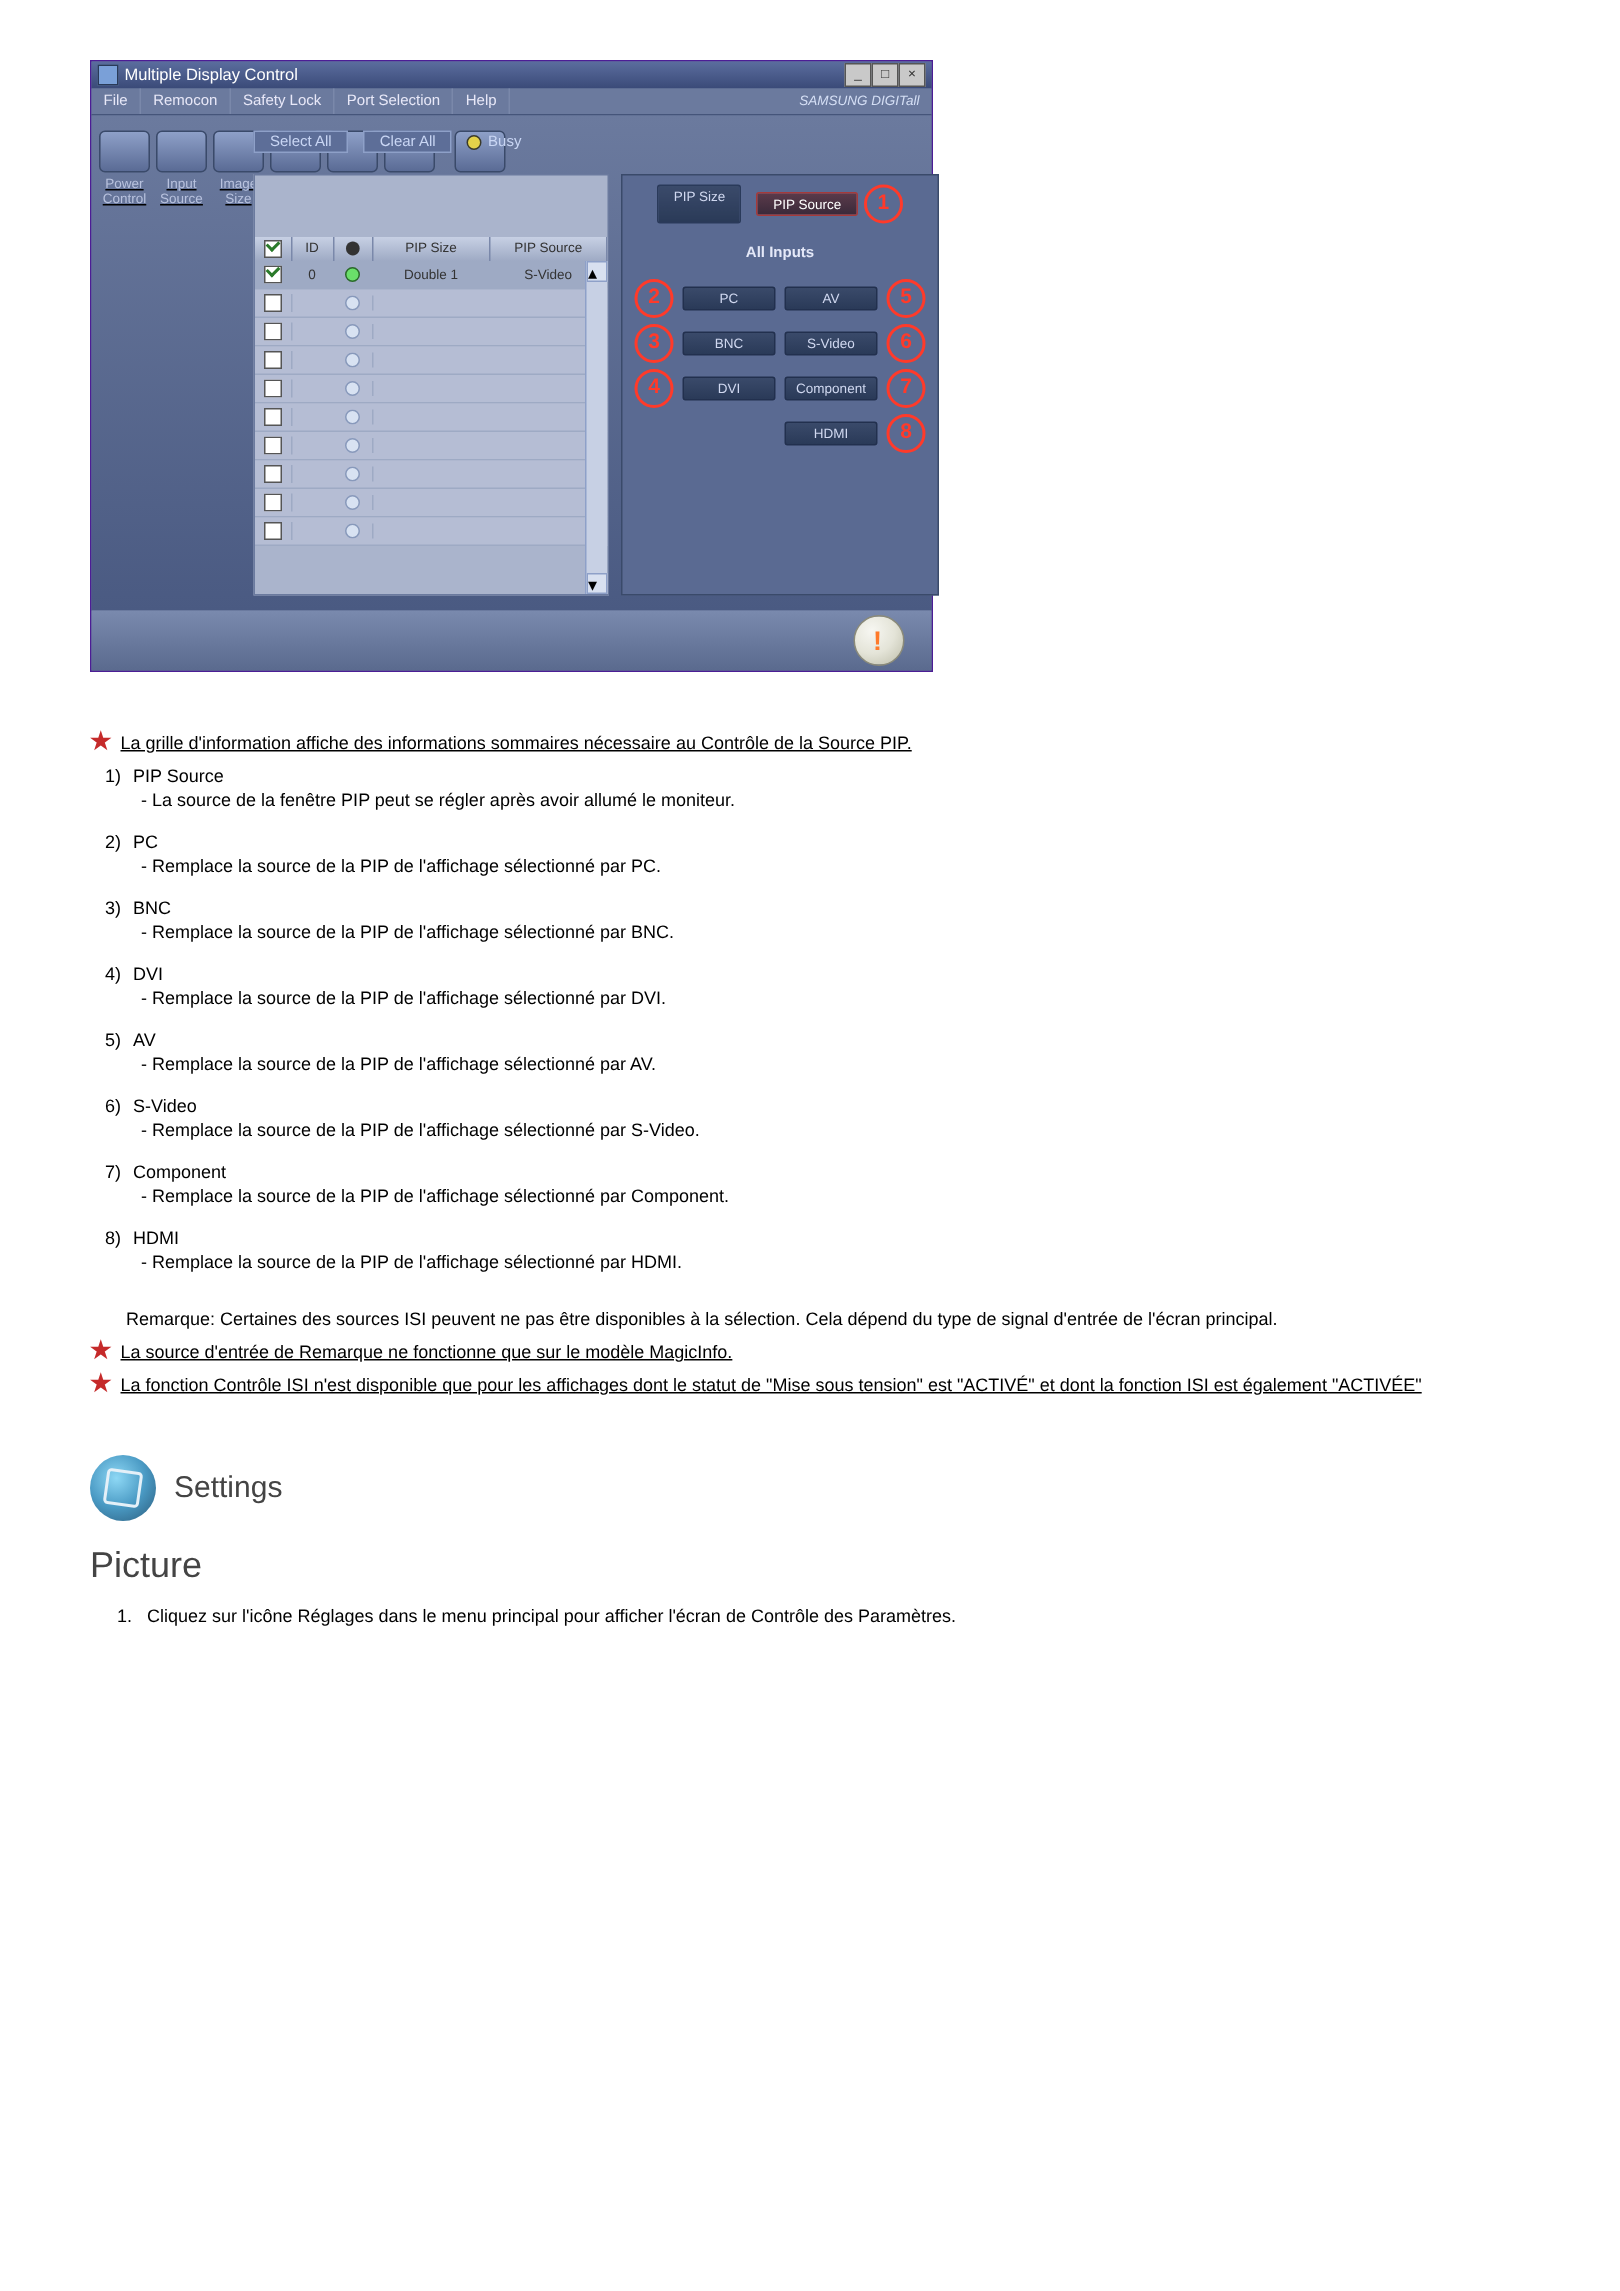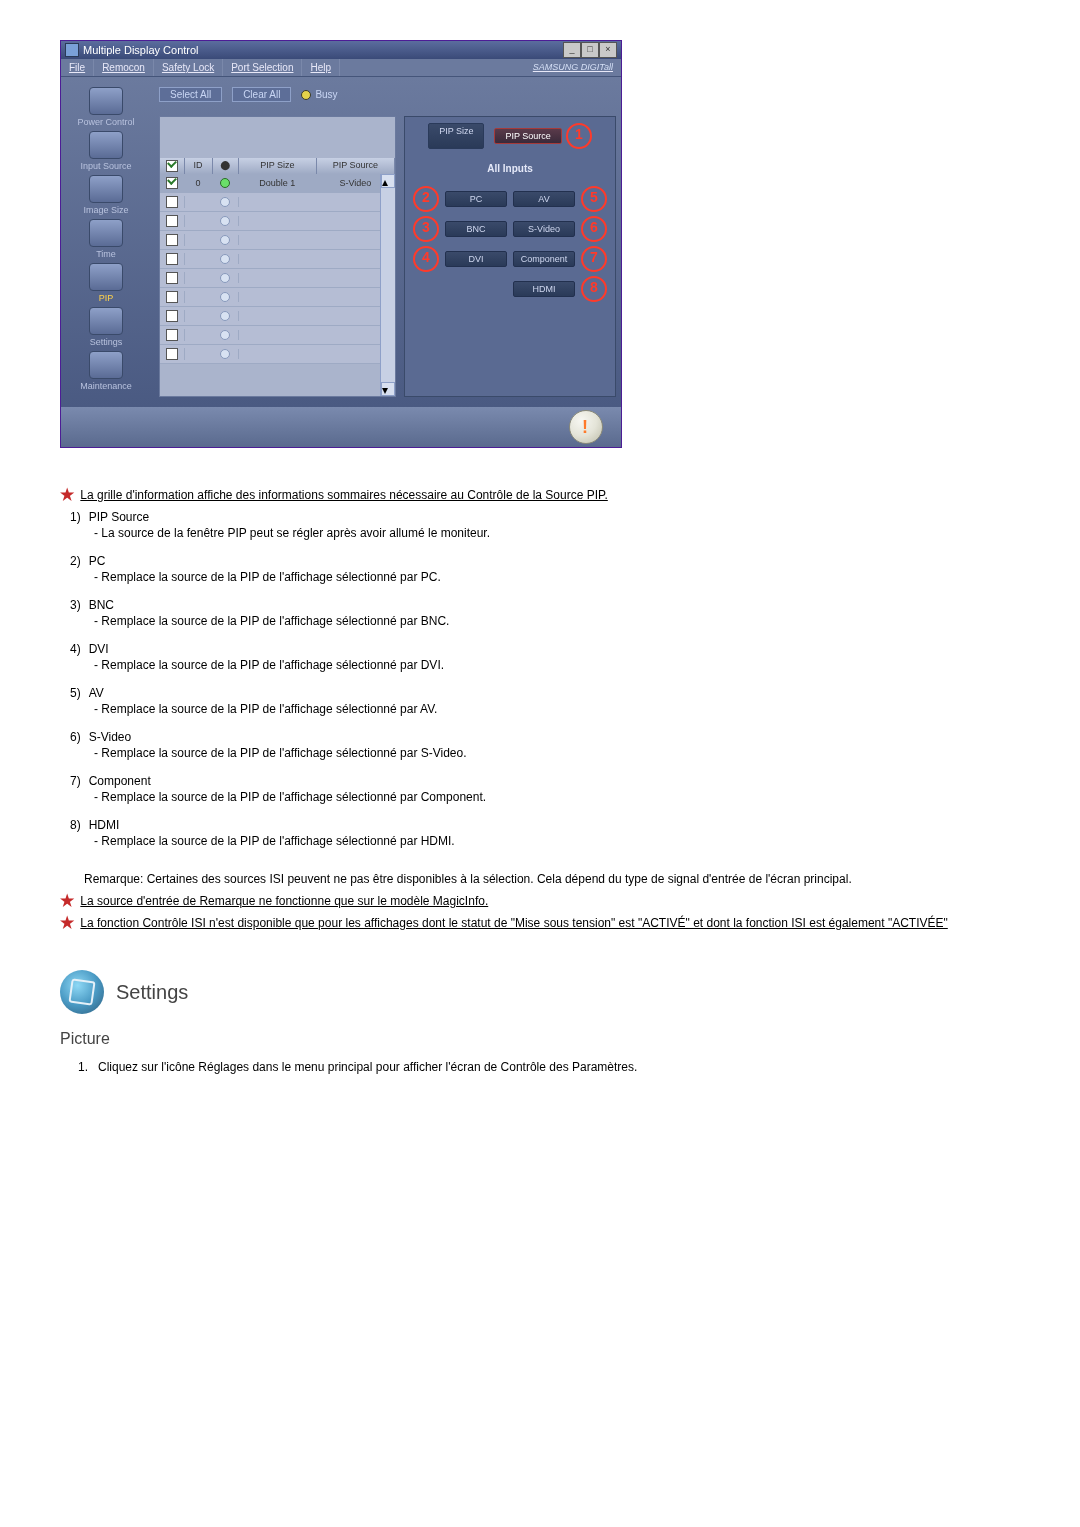--- a/index.html
+++ b/index.html
@@ -42,21 +42,20 @@
       text-align: center;
       line-height: 12px;
       color: #333;
     }
     .menubar {
       display: flex;
       background: #6b7a9e;
       border-bottom: 1px solid #45557a;
       font-size: 10px;
       color: #e8e8f8;
-      text-decoration: underline;
     }
     .menubar .menu-item {
       padding: 3px 8px;
       border-right: 1px solid #7a88aa;
     }
     .menubar .brand {
       margin-left: auto;
       padding: 3px 8px;
       font-size: 9px;
       color: #d5dff5;
@@ -64,23 +63,23 @@
     }
     .app-body {
       display: flex;
       background: linear-gradient(#6b7a9e, #4a5a82);
       min-height: 330px;
     }
     .sidebar {
       width: 90px;
       padding: 10px 5px;
       display: flex;
-      flex-direction: column;
-      align-items: center;
+      flex-direction: row;
       gap: 4px;
+      text-decoration: underline;
     }
     .side-item {
       width: 80px;
       text-align: center;
       color: #b8c2de;
       font-size: 9px;
     }
     .side-item .side-icon {
       width: 32px; height: 26px; margin: 0 auto 2px;
       background: linear-gradient(#8ea0c8, #5a6b95);
@@ -252,21 +251,21 @@
       width:44px;height:44px;border-radius:50%;
       background: radial-gradient(circle at 40% 35%, #8ed8f5, #4a9ac4, #2a5a7a);
       position:relative;
       flex:0 0 44px;
     }
     .section-icon::after{
       content:""; position:absolute; inset:10px;
       border:2px solid #e4f0f8; border-radius:3px; transform:rotate(8deg);
     }
     .section-title{ font-size:20px; color:#444;}
-    .sub-title{ font-size:16px; color:#444; margin:16px 0 12px;}
+    .sub-title{ font-size:24px; color:#444; margin:16px 0 12px;}
     .sub-list{ margin-left:18px;}
     .sub-list .sub-item{ display:flex; gap:10px; margin:6px 0;}
   </style>
 </head>
 <body>
 
 <div class="content">
 
 <div class="screenshot-wrap">
   <div class="window">

